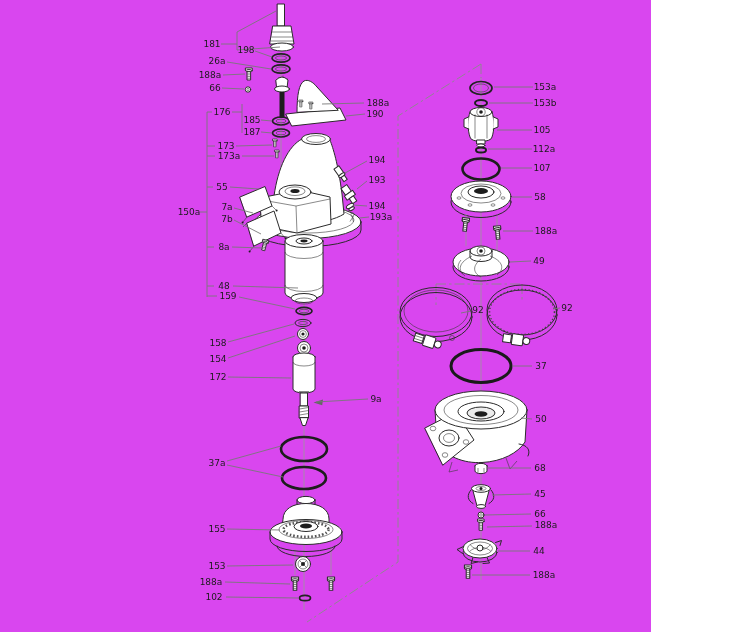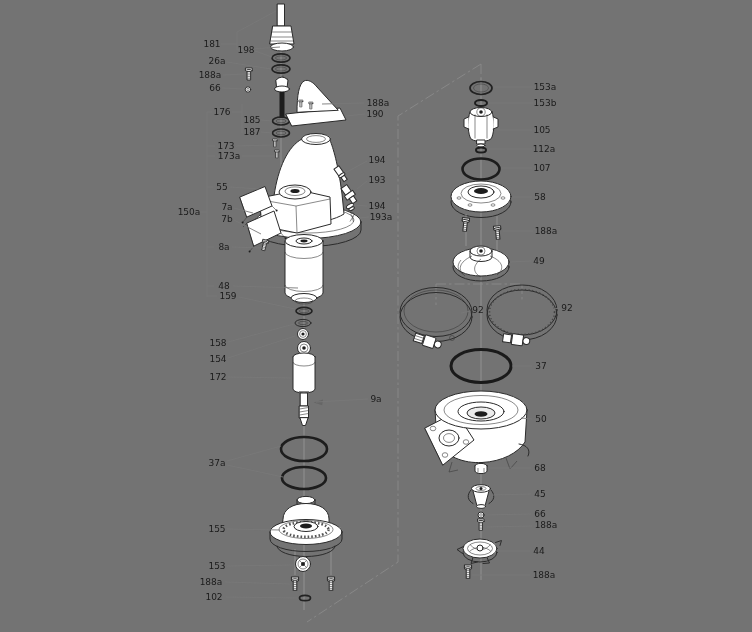--- a/index.html
+++ b/index.html
@@ -1,16 +1,16 @@
 <!DOCTYPE html>
 <html><head>
 <meta charset="utf-8">
 <style>
   html,body{margin:0;padding:0;background:#ffffff;}
-  #page{position:relative;width:752px;height:632px;background:#737373;overflow:hidden;
+  #page{position:relative;width:651px;height:632px;background:#d946ef;overflow:hidden;
         font-family:"DejaVu Sans","Liberation Sans",sans-serif;}
   svg{display:block}
   .part{fill:#ffffff;stroke:#2b2b2b;stroke-width:1;stroke-linejoin:round;stroke-linecap:round}
   .line{fill:none;stroke:#2b2b2b;stroke-width:1;stroke-linejoin:round;stroke-linecap:round}
   .thin{fill:none;stroke:#3a3a3a;stroke-width:.6}
   .ring{fill:none;stroke:#222222;stroke-width:1.7}
   .ringi{fill:none;stroke:#4a4a4a;stroke-width:.7}
   .ring-mid{fill:none;stroke:#1d1d1d;stroke-width:2}
   .ring-thick{fill:none;stroke:#1d1d1d;stroke-width:2.6}
   .ring-xthick{fill:none;stroke:#1a1a1a;stroke-width:3}

